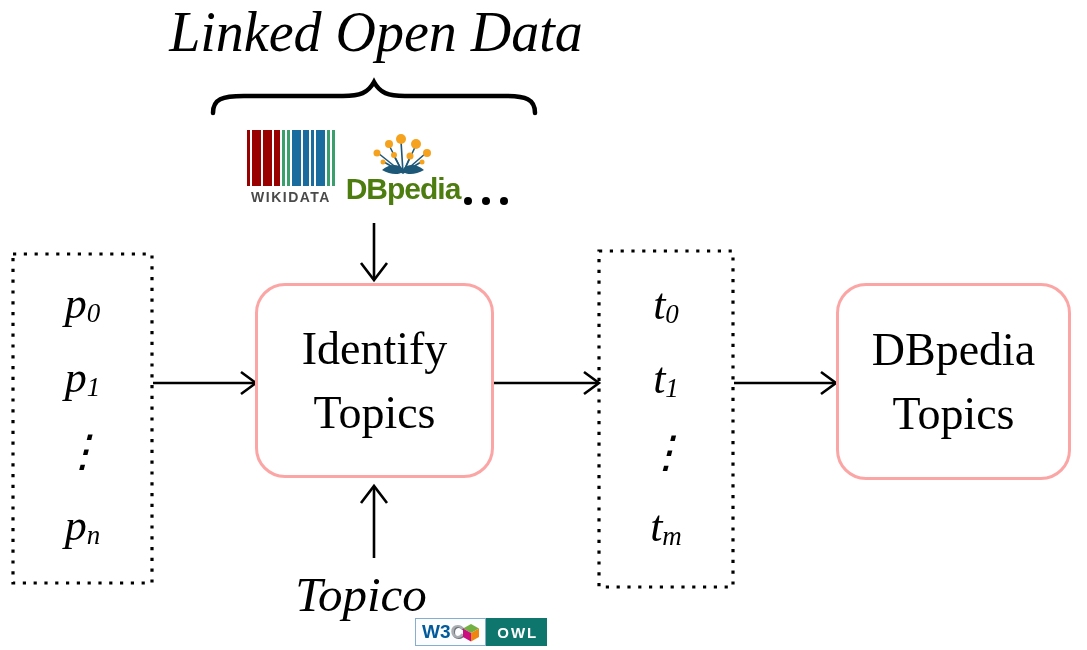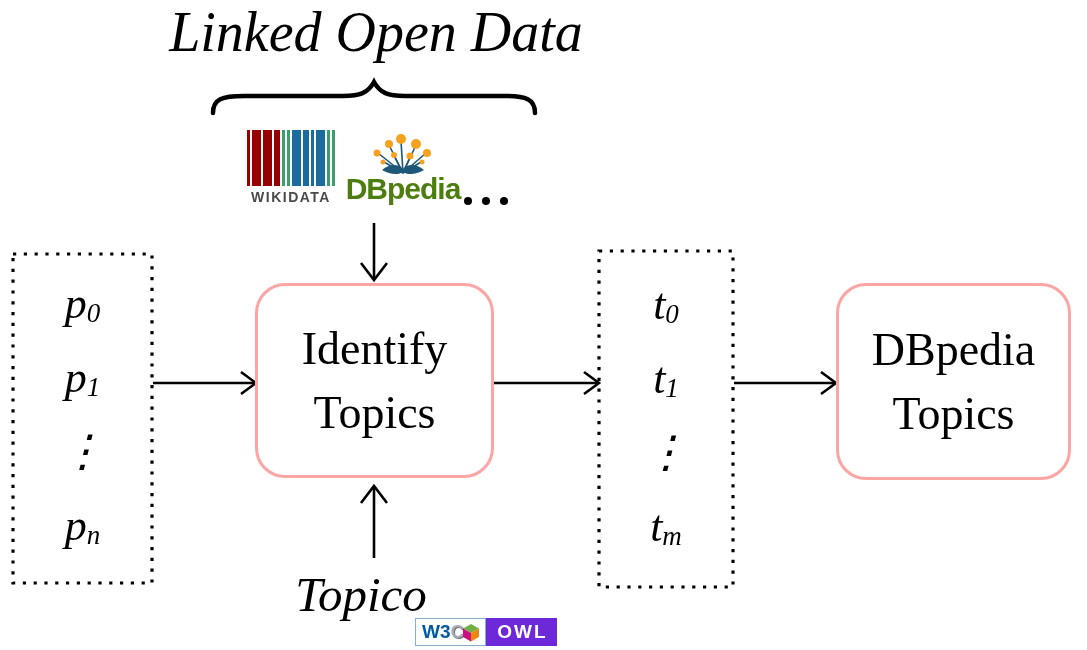--- a/index.html
+++ b/index.html
@@ -99,24 +99,24 @@
     background: #fbfdfe;
     padding: 0 5px 0 6px;
     font-weight: bold;
     font-size: 19px;
   }
   .w3c-w3 { color: #005a9c; }
   .w3c-c  { color: #a9adb2; text-shadow: 1px 1px 0 #6d7278; }
   .w3c-cube { margin-left: -2px; }
   .owl-part {
     display: flex; align-items: center;
-    background: #6d28d9;
+    background: #0f766e;
     color: #ffffff;
     font-weight: bold;
-    font-size: 19px;
+    font-size: 15px;
     letter-spacing: 2px;
     padding: 0 9px 0 11px;
   }
 </style>
 </head>
 <body>
 
 <div id="canvas">
 
   <svg id="connector-layer" width="1087" height="650" viewBox="0 0 1087 650">

